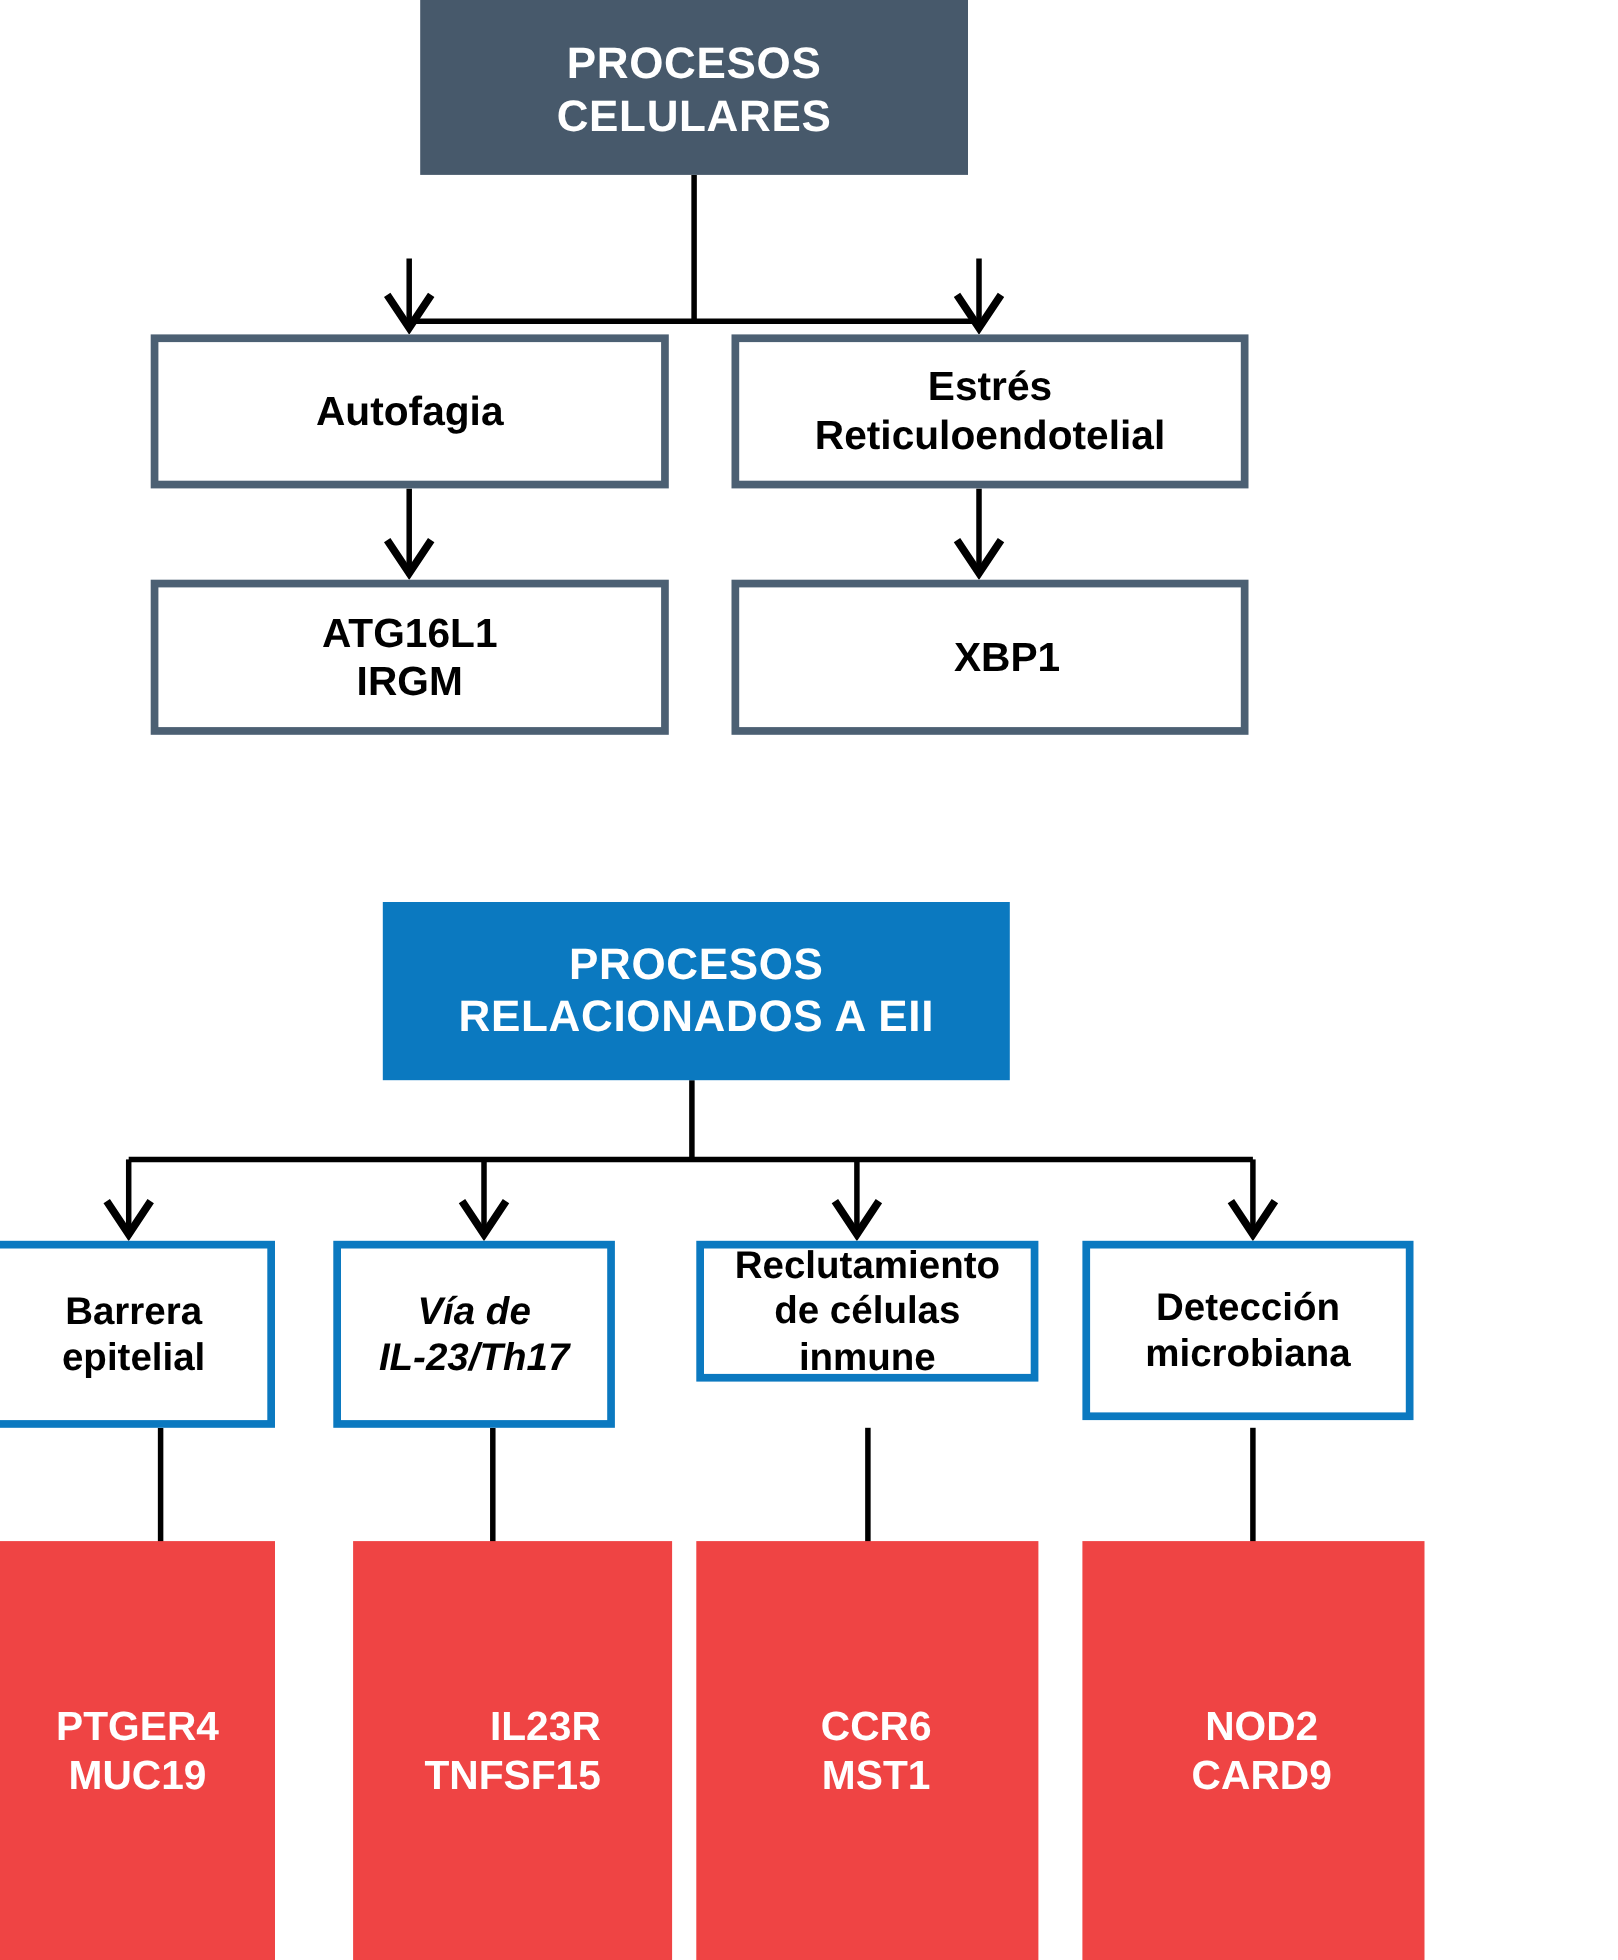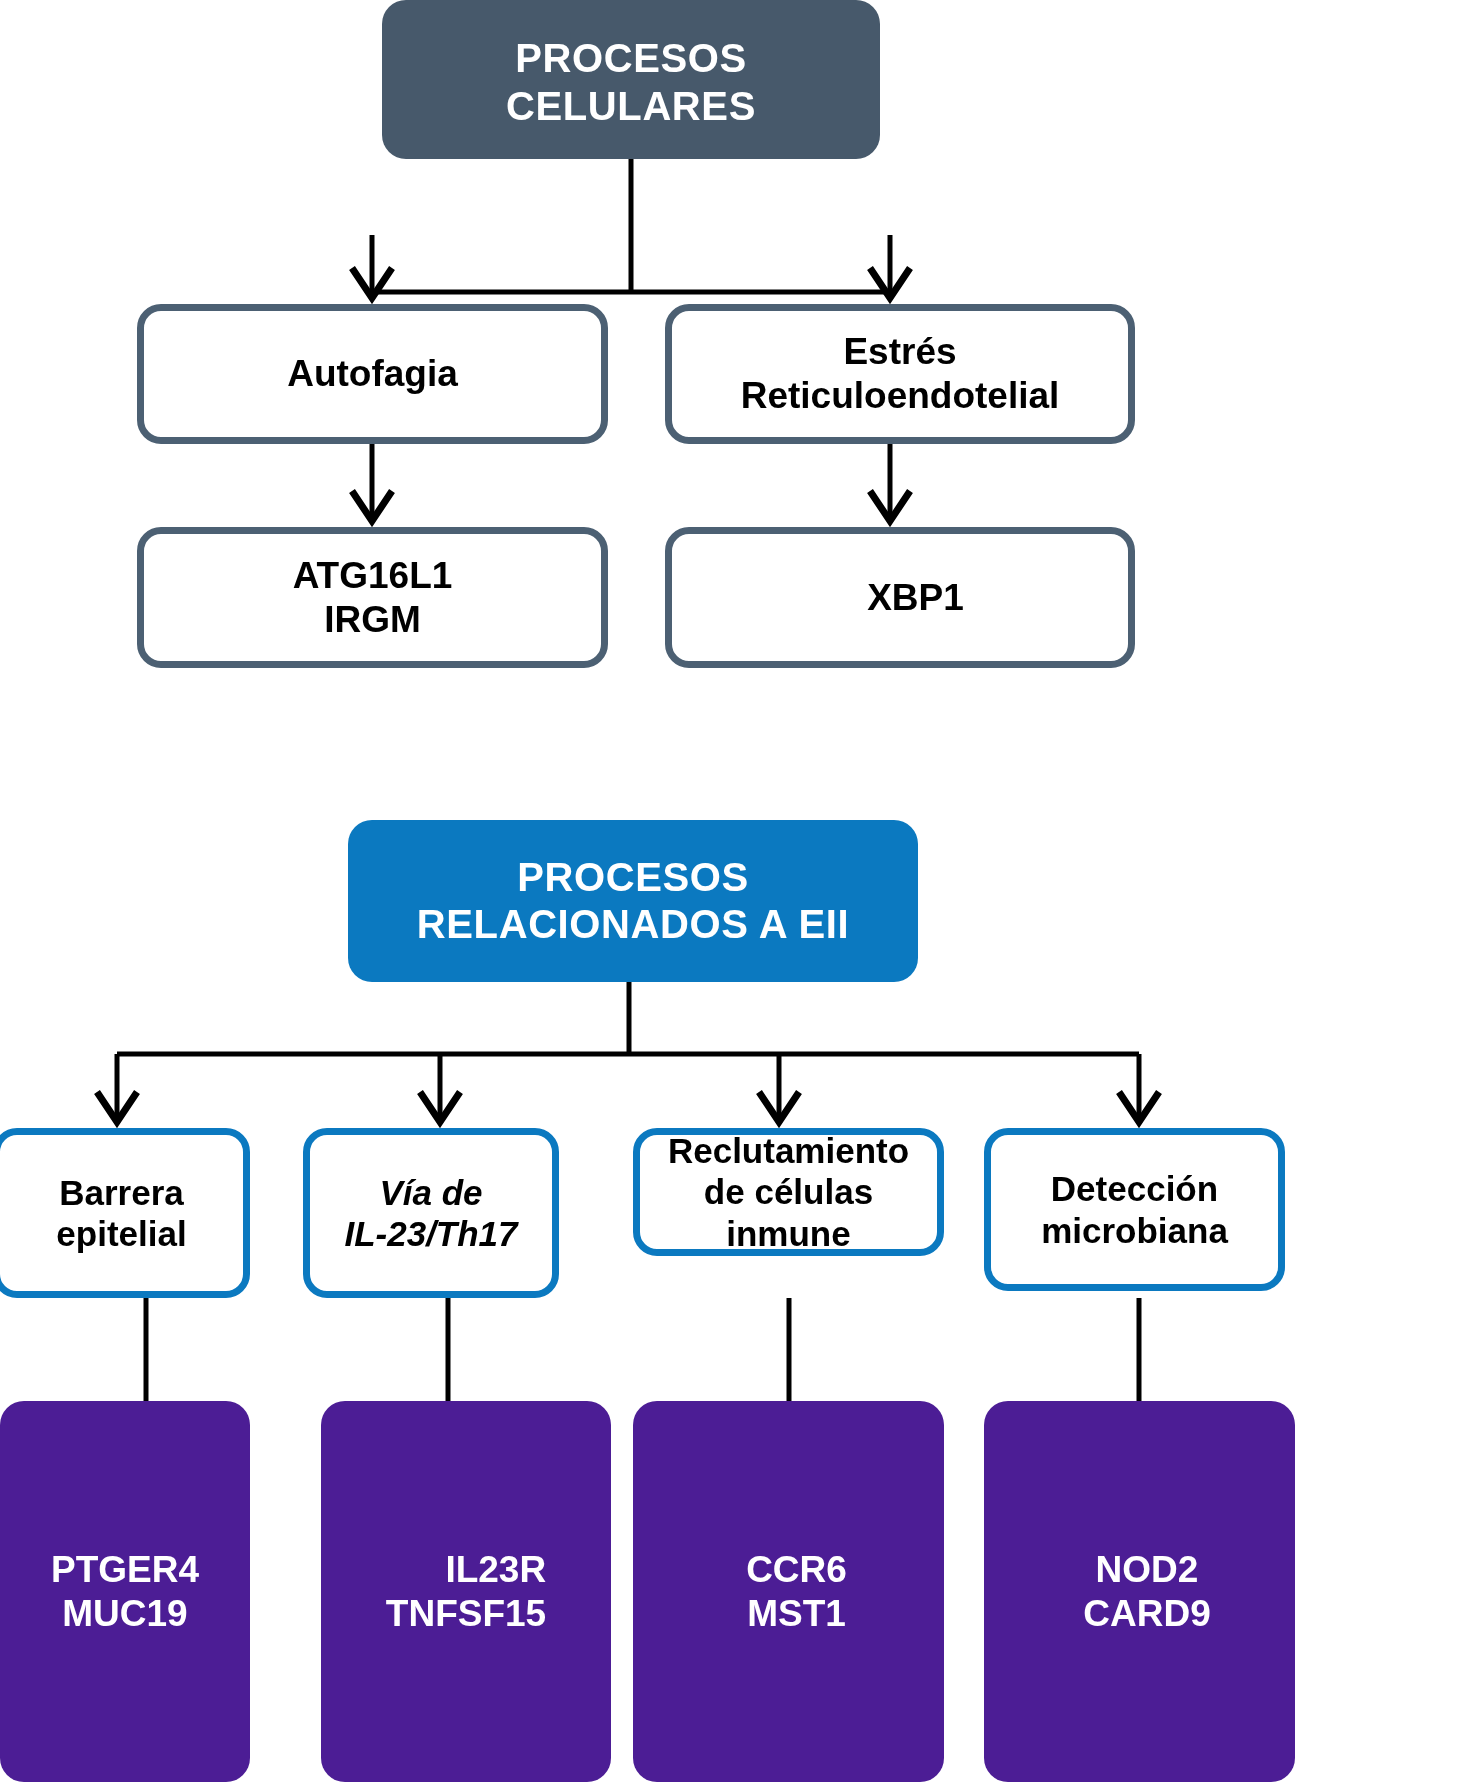--- a/index.html
+++ b/index.html
@@ -16,21 +16,20 @@
     font-family: "Liberation Sans", sans-serif;
   }
   .box {
     position: absolute;
     box-sizing: border-box;
     display: flex;
     align-items: center;
     justify-content: center;
     text-align: center;
     line-height: 1.18;
-    border-radius: 24px;
   }
   
   #hdr-cellular {
     left: 382px;
     top: 0px;
     width: 498px;
     height: 159px;
     background: #47596b;
     color: #ffffff;
     font-size: 40px;
@@ -71,21 +70,21 @@
     font-weight: bold;
     font-size: 35px;
   }
   #proc-barrera    { left: -7px;   top: 1128px; width: 257px; height: 170px; }
   #proc-il23       { left: 303px;  top: 1128px; width: 256px; height: 170px; font-style: italic; }
   #proc-reclut     { left: 633px;  top: 1128px; width: 311px; height: 128px; }
   #proc-deteccion  { left: 984px;  top: 1128px; width: 301px; height: 163px; }
 
   
   .red-box {
-    background: #4c1d95;
+    background: #ef4444;
     color: #ffffff;
     font-size: 37px;
     font-weight: 600;
   }
   #genes-epitelial { left: 0px;   top: 1401px; width: 250px; height: 381px; }
   #genes-il23      { left: 321px; top: 1401px; width: 290px; height: 381px; text-align: right; }
   #genes-reclut    { left: 633px; top: 1401px; width: 311px; height: 381px; padding-left: 16px; }
   #genes-microb    { left: 984px; top: 1401px; width: 311px; height: 381px; padding-left: 15px; }
 
   

